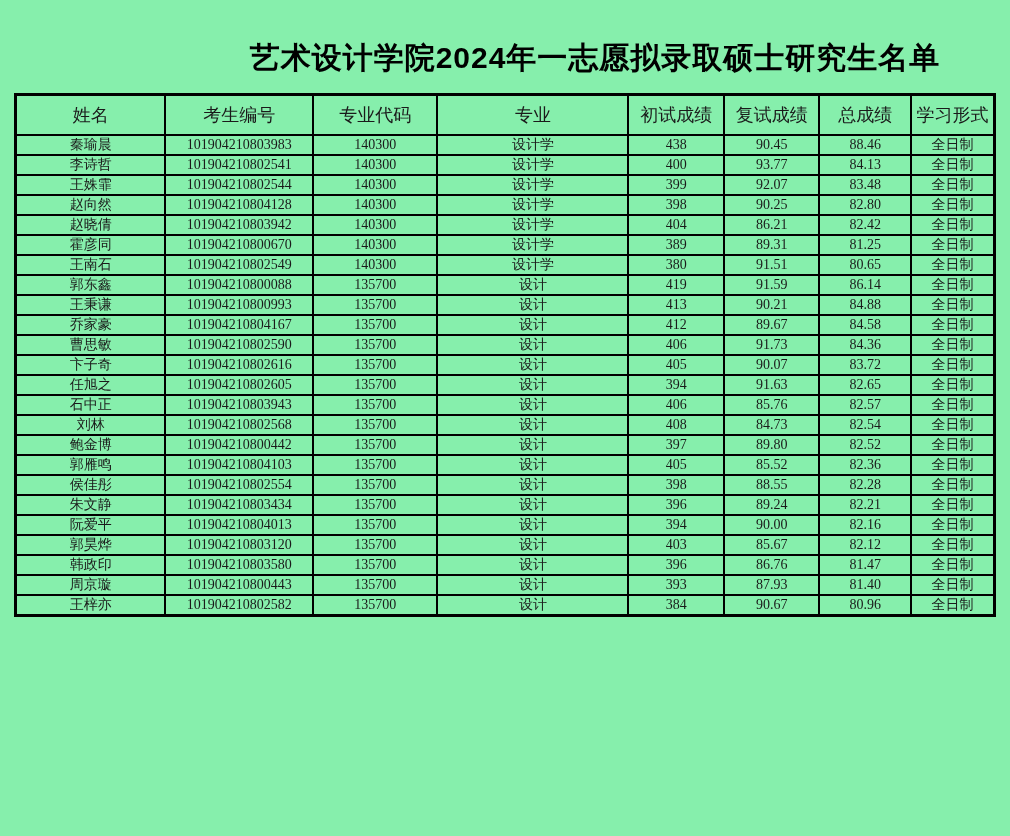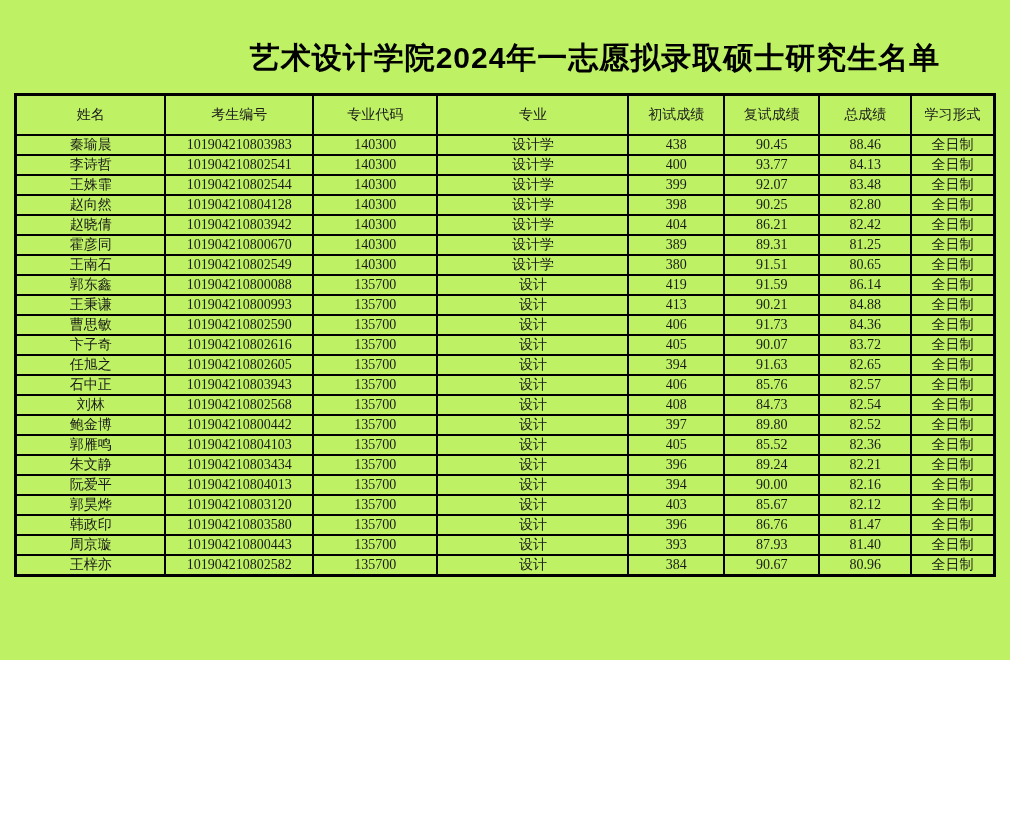--- a/index.html
+++ b/index.html
@@ -10,22 +10,22 @@
     width: 1010px;
     height: 836px;
     background: #ffffff;
     color: #1a1a1a;
     font-family: "Liberation Serif", "DejaVu Serif", serif;
     overflow: hidden;
   }
   .page {
     position: relative;
     width: 1010px;
-    height: 660px;
-    background: #bef264;
+    height: 836px;
+    background: #86efac;
   }
   .doc-title {
     padding-top: 38px;
     padding-left: 180px;           
     text-align: center;
     font-family: "Liberation Sans", "DejaVu Sans", sans-serif;
     font-weight: bold;
     font-size: 30px;
     letter-spacing: 1px;
     color: #000000;
@@ -45,21 +45,21 @@
     border: 2px solid #000000;
     text-align: center;
     vertical-align: middle;
     padding: 0 2px;
     overflow: hidden;
     white-space: nowrap;
   }
   .admission-table th {
     height: 38px;
     font-weight: normal;
-    font-size: 14px;
+    font-size: 18px;
   }
   .admission-table td {
     height: 18px;
     font-size: 14px;
     line-height: 1.15;
   }
 </style>
 </head>
 <body>
 
@@ -175,20 +175,30 @@
           <td>王秉谦</td>
           <td>101904210800993</td>
           <td>135700</td>
           <td>设计</td>
           <td>413</td>
           <td>90.21</td>
           <td>84.88</td>
           <td>全日制</td>
         </tr>
         <tr>
+          <td>乔家豪</td>
+          <td>101904210804167</td>
+          <td>135700</td>
+          <td>设计</td>
+          <td>412</td>
+          <td>89.67</td>
+          <td>84.58</td>
+          <td>全日制</td>
+        </tr>
+        <tr>
           <td>曹思敏</td>
           <td>101904210802590</td>
           <td>135700</td>
           <td>设计</td>
           <td>406</td>
           <td>91.73</td>
           <td>84.36</td>
           <td>全日制</td>
         </tr>
         <tr>
@@ -245,20 +255,30 @@
           <td>郭雁鸣</td>
           <td>101904210804103</td>
           <td>135700</td>
           <td>设计</td>
           <td>405</td>
           <td>85.52</td>
           <td>82.36</td>
           <td>全日制</td>
         </tr>
         <tr>
+          <td>侯佳彤</td>
+          <td>101904210802554</td>
+          <td>135700</td>
+          <td>设计</td>
+          <td>398</td>
+          <td>88.55</td>
+          <td>82.28</td>
+          <td>全日制</td>
+        </tr>
+        <tr>
           <td>朱文静</td>
           <td>101904210803434</td>
           <td>135700</td>
           <td>设计</td>
           <td>396</td>
           <td>89.24</td>
           <td>82.21</td>
           <td>全日制</td>
         </tr>
         <tr>

